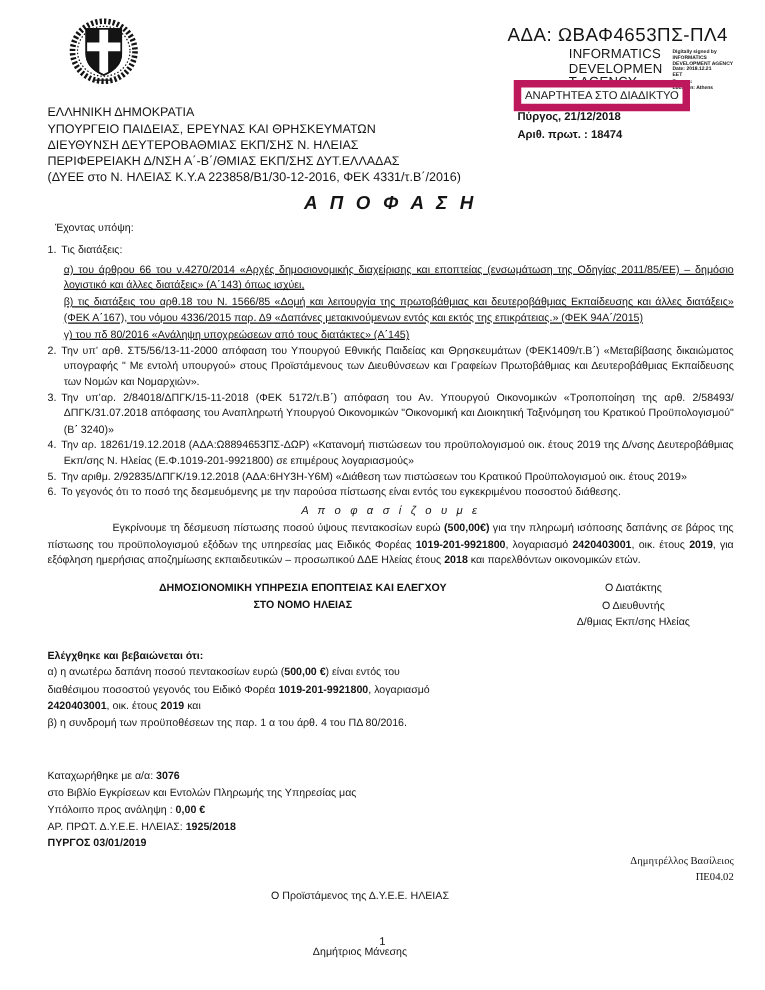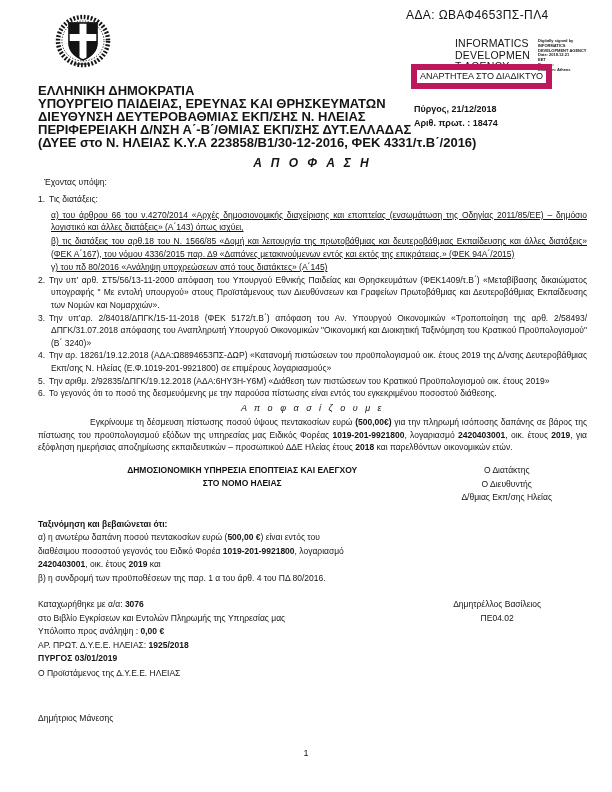--- a/index.html
+++ b/index.html
@@ -1,55 +1,55 @@
 <!DOCTYPE html>
 <html><head>
 <meta charset="utf-8">
 <style>
   html,body{margin:0;padding:0;background:#e8e8e8;}
   .page{
     position:relative;width:612px;height:792px;margin:0 auto;background:#ffffff;
     font-family:"Liberation Sans",sans-serif;color:#141414;overflow:hidden;
   }
   .b{font-weight:bold;}
-  .ada{position:absolute;top:8px;left:406px;font-size:12px;letter-spacing:.4px;white-space:nowrap;}
+  .ada{position:absolute;top:20px;left:406px;font-size:15px;letter-spacing:.4px;white-space:nowrap;}
   .emblem{position:absolute;top:12px;left:52px;}
   .stamp-agency{
     position:absolute;top:38px;left:455px;width:80px;font-size:10.5px;line-height:11.5px;
     word-break:break-all;letter-spacing:.2px;
   }
   .stamp-details{
     position:absolute;top:39px;left:538px;width:64px;font-size:4px;line-height:4.8px;
     white-space:pre-line;font-weight:bold;
   }
   .banner{
     position:absolute;top:64px;left:411px;border:6px solid #be185d;padding:1px 3px 2px 3px;
     font-size:9px;white-space:nowrap;
   }
-  .letterhead{position:absolute;top:84px;left:38px;font-size:13px;line-height:13px;font-weight:bold;}
+  .letterhead{position:absolute;top:84px;left:38px;font-size:10px;line-height:13px;font-weight:normal;}
   .letterhead .lh-line{white-space:nowrap;}
-  .ref{position:absolute;top:87px;left:414px;font-size:9px;line-height:13.5px;font-weight:bold;margin-top:16px;}
+  .ref{position:absolute;top:87px;left:414px;font-size:9px;line-height:13.5px;font-weight:bold;}
   .main{position:absolute;top:157px;left:38px;width:549px;font-size:8.5px;line-height:12.6px;}
-  .doc-title{text-align:center;font-weight:bold;font-style:italic;letter-spacing:3px;font-size:12px;margin-bottom:6px;}
+  .doc-title{text-align:center;font-weight:bold;font-style:italic;letter-spacing:3px;font-size:15px;margin-bottom:6px;}
   .having{margin:0 0 5px 6px;}
   .num-item{padding-left:13px;text-indent:-13px;text-align:justify;}
   .num{margin-right:4px;}
   .sub-item{padding-left:13px;text-align:justify;margin-top:1px;text-decoration:underline;}
   .item1{margin-bottom:3px;}
   .decide{text-align:center;font-style:italic;letter-spacing:2.5px;font-size:9px;margin:2px 0 2px 0;}
   .approval{text-align:justify;text-indent:52px;margin:0;}
   .sig-row{display:flex;margin-top:10px;}
   .sig-office{width:390px;margin-left:20px;text-align:center;font-weight:bold;line-height:13px;}
   .sig-right{width:170px;margin-left:auto;text-align:center;line-height:13.5px;}
   .verify{margin-top:13px;width:440px;line-height:13.5px;}
   .verify-intro{font-weight:bold;}
-  .reg-row{display:flex;margin-top:13px;}
+  .reg-row{display:flex;margin-top:29px;flex-direction:column;}
   .reg-left{width:370px;line-height:13.5px;}
-  .reg-right{width:180px;margin-left:auto;text-align:center;line-height:13.5px;}
-  .closing{margin-top:1px;width:500px;}
+  .reg-right{width:180px;margin-left:auto;text-align:right;line-height:13.5px;font-family:Liberation Serif, serif;}
+  .closing{margin-top:1px;width:500px;text-align:center;}
   .closing-name{margin-top:33px;}
   .page-num{position:absolute;left:0;right:0;bottom:34px;text-align:center;font-size:9px;}
 </style>
 </head>
 <body>
 
 <div class="page">
 
   <div class="ada">ΑΔΑ: ΩΒΑΦ4653ΠΣ-ΠΛ4</div>
 
@@ -130,21 +130,21 @@
         <div>ΣΤΟ ΝΟΜΟ ΗΛΕΙΑΣ</div>
       </div>
       <div class="sig-right">
         <div>Ο Διατάκτης</div>
         <div>Ο Διευθυντής</div>
         <div>Δ/θμιας Εκπ/σης Ηλείας</div>
       </div>
     </div>
 
     <div class="verify">
-      <div class="verify-intro">Ταξινόμηση και βεβαιώνεται ότι:</div>
+      <div class="verify-intro">Ελέγχθηκε και βεβαιώνεται ότι:</div>
       <div><span>α) η ανωτέρω δαπάνη ποσού  πεντακοσίων ευρώ (</span><span class="b">500,00 €</span><span>)  είναι εντός του</span></div>
       <div><span>διαθέσιμου ποσοστού γεγονός του  Ειδικό Φορέα </span><span class="b">1019-201-9921800</span><span>,  λογαριασμό</span></div>
       <div><span class="b">2420403001</span><span>, οικ. έτους </span><span class="b">2019</span><span> και</span></div>
       <div>β) η συνδρομή των προϋποθέσεων της παρ. 1 α του άρθ. 4 του ΠΔ 80/2016.</div>
     </div>
 
     <div class="reg-row">
       <div class="reg-left">
         <div><span>Καταχωρήθηκε με α/α: </span><span class="b">3076</span></div>
         <div>στο Βιβλίο Εγκρίσεων και Εντολών Πληρωμής της Υπηρεσίας μας</div>

